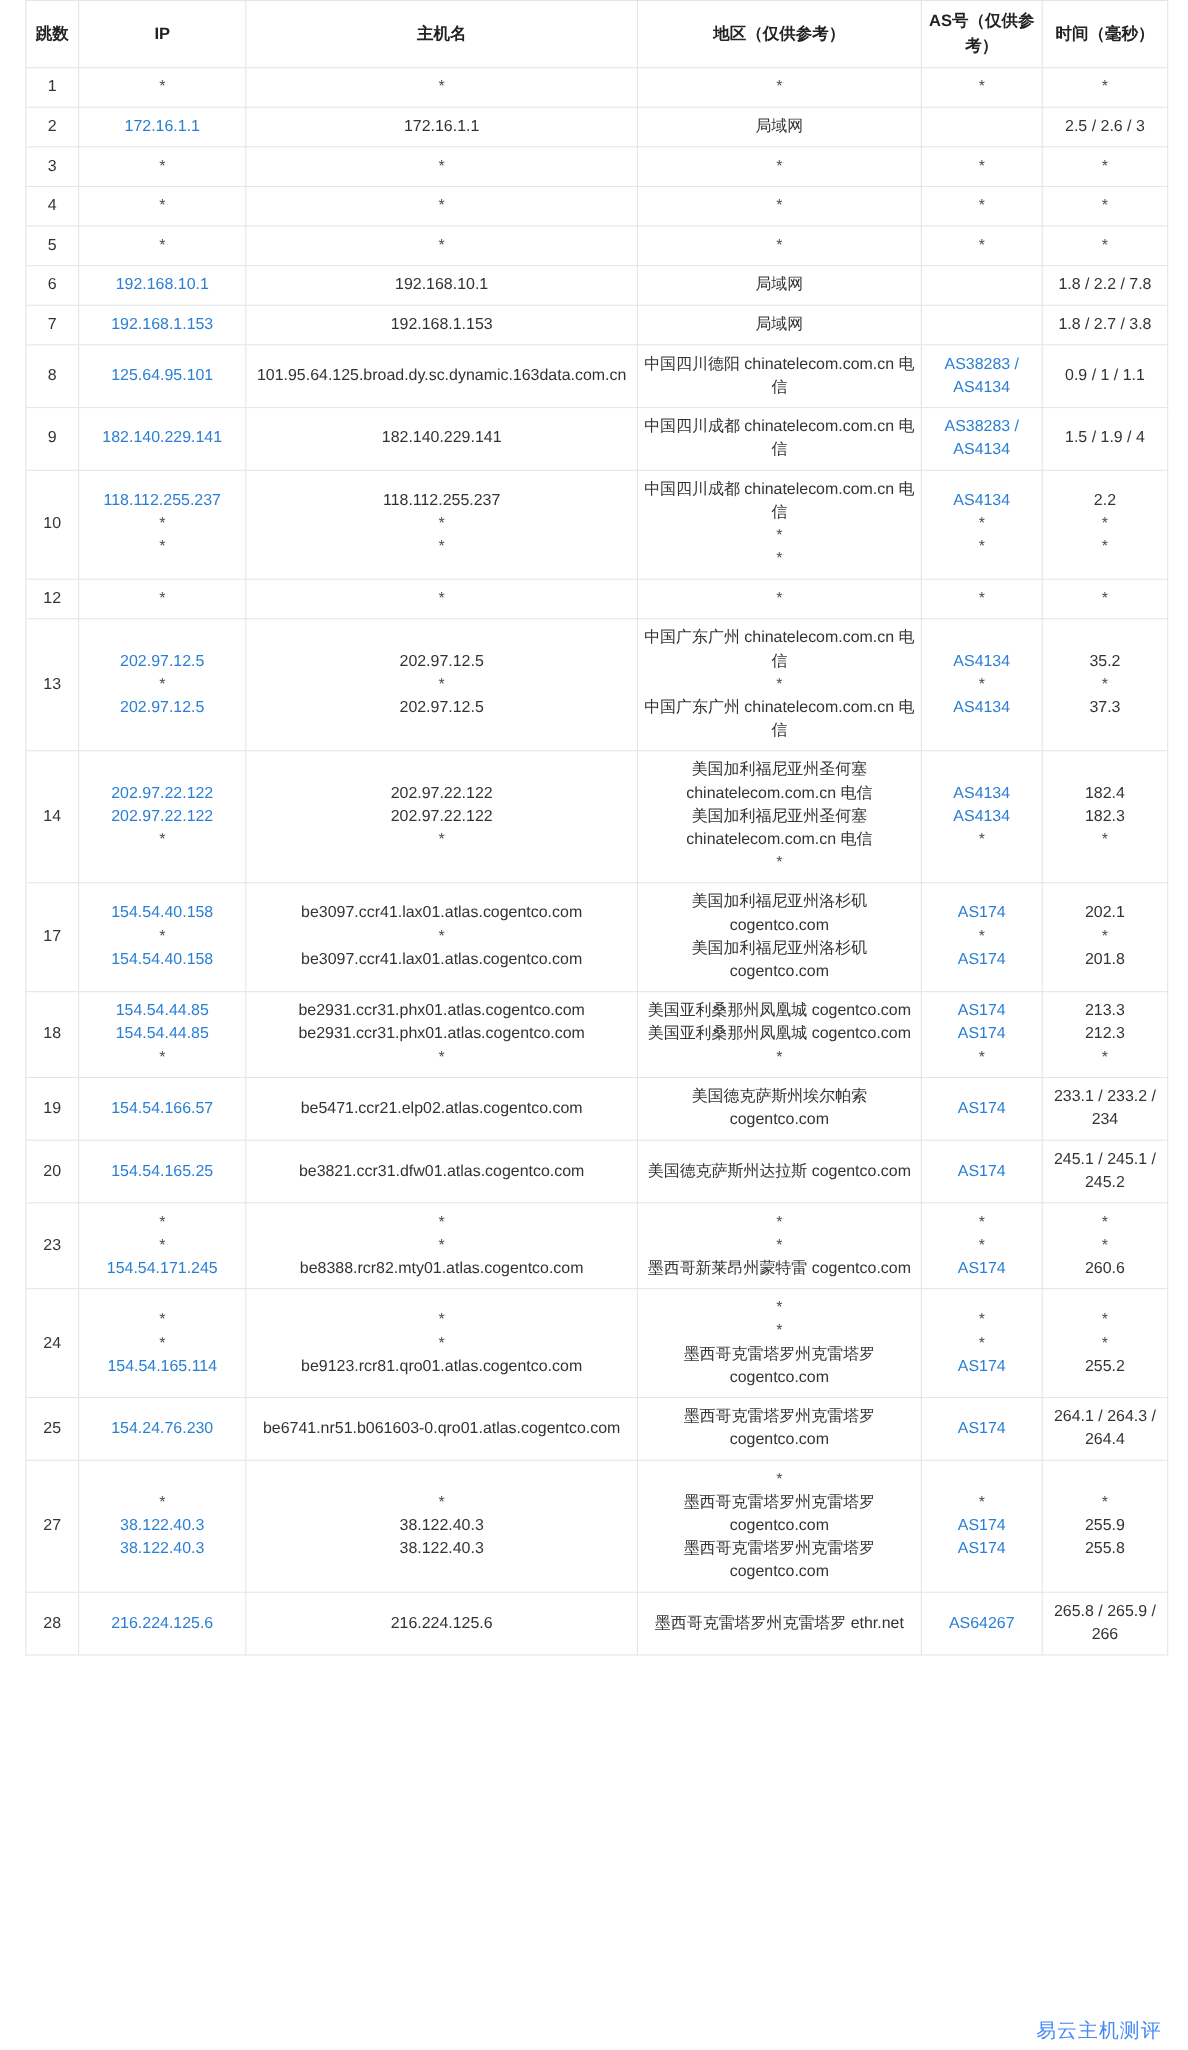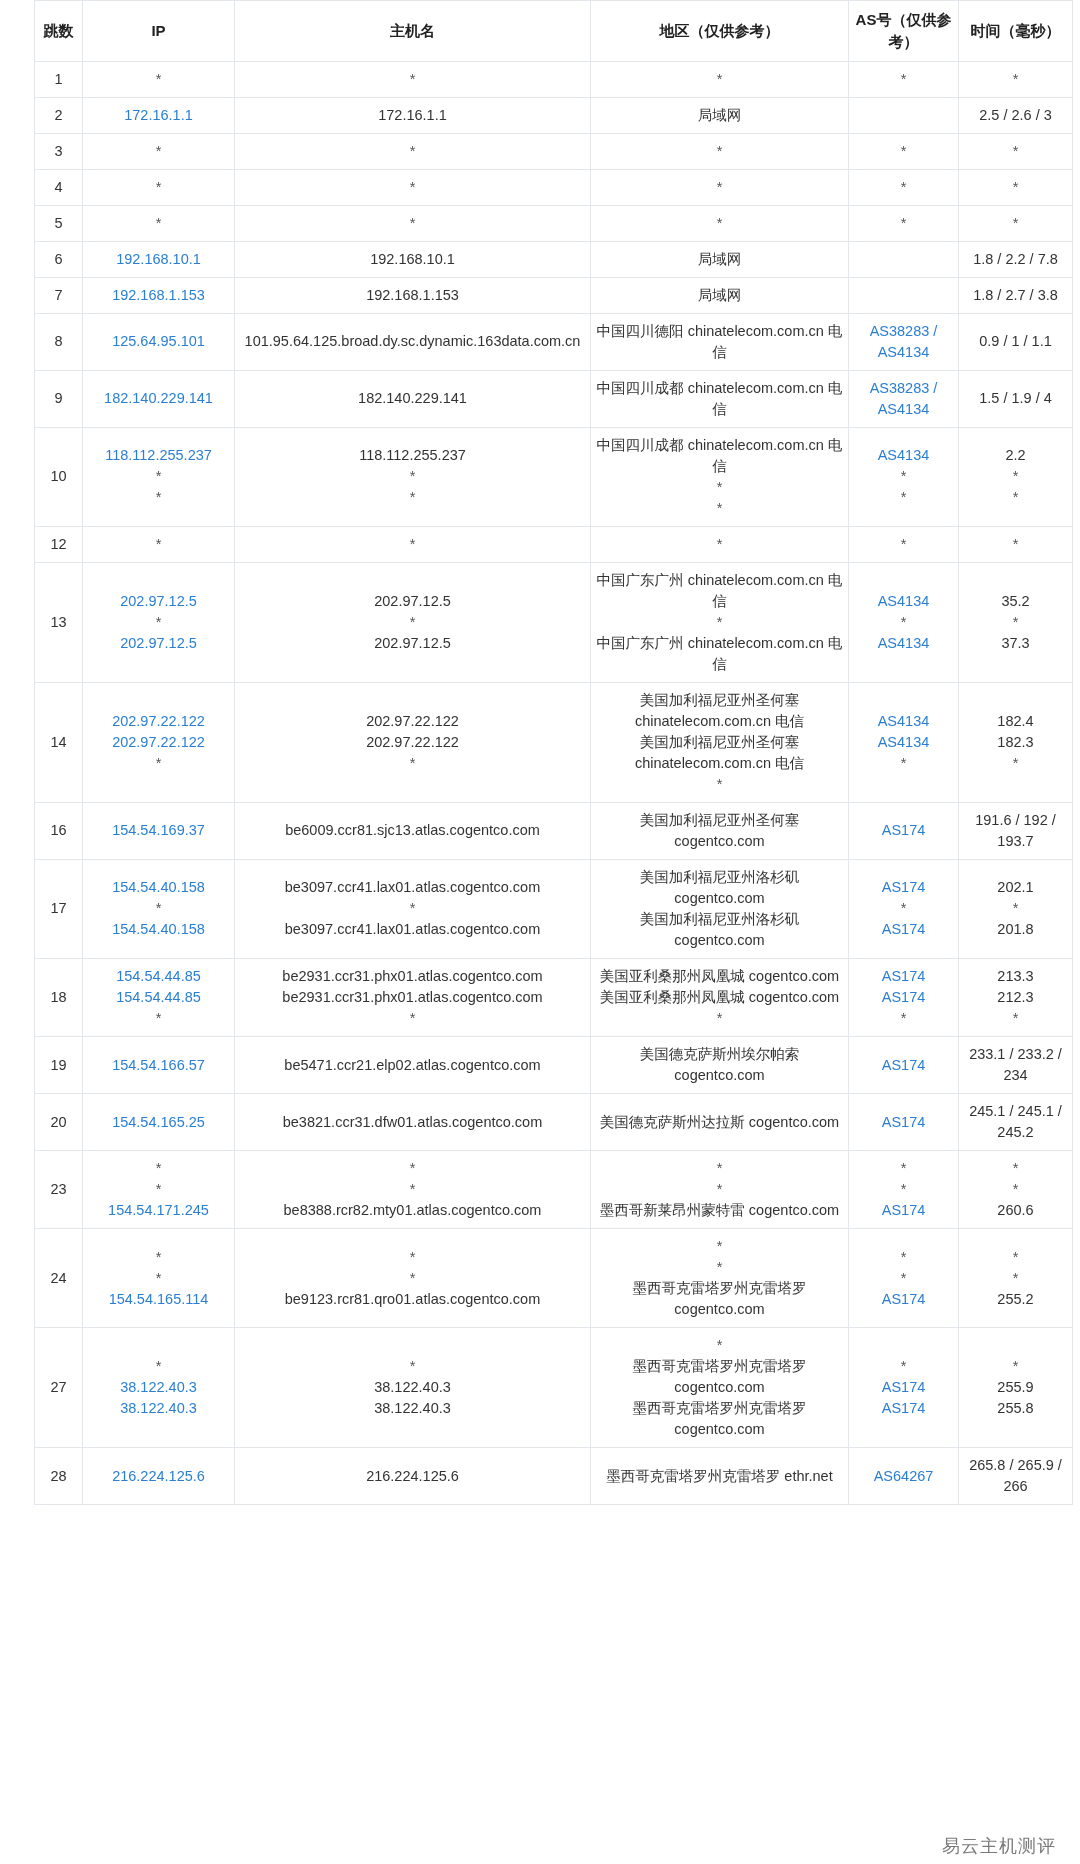--- a/index.html
+++ b/index.html
@@ -10,21 +10,21 @@
   body {
     width: 1080px;
     font-family: "Liberation Sans", "DejaVu Sans", sans-serif;
     color: #333333;
   }
   #page {
     position: relative;
     width: 1080px;
     min-height: 1864px;
     box-sizing: border-box;
-    padding: 0 21px 0 34px;
+    padding: 0 21px 0 23px;
     background: #ffffff;
   }
   table.traceroute {
     width: 1038px;
     border-collapse: collapse;
     table-layout: fixed;
     font-size: 14.5px;
   }
   table.traceroute th,
   table.traceroute td {
@@ -76,21 +76,21 @@
     line-height: 1.5;
   }
   td.time {
     white-space: normal;
   }
   .watermark {
     position: absolute;
     right: 24px;
     bottom: 6px;
     font-size: 18px;
-    color: #737373;
+    color: #3b82f6;
     letter-spacing: 1px;
     font-family: Liberation Mono, monospace;
     opacity: 0.95;
   }
   .pagenum {
     position: absolute;
     right: 40px;
     bottom: 30px;
     font-size: 12px;
     color: #9aa0a6;
@@ -379,38 +379,20 @@
             <span class="line">AS4134</span>
             <span class="star">*</span>
           </td>
           <td class="time">
             <span class="line">182.4</span>
             <span class="line">182.3</span>
             <span class="star">*</span>
           </td>
         </tr>
         <tr>
-          <td class="hop">16</td>
-          <td class="ip">
-            <span class="line">154.54.169.37</span>
-          </td>
-          <td class="host">
-            <span class="line">be6009.ccr81.sjc13.atlas.cogentco.com</span>
-          </td>
-          <td class="geo">
-            <span class="line">美国加利福尼亚州圣何塞 cogentco.com</span>
-          </td>
-          <td class="as">
-            <span class="line">AS174</span>
-          </td>
-          <td class="time">
-            <span class="line">191.6 / 192 / 193.7</span>
-          </td>
-        </tr>
-        <tr>
           <td class="hop">17</td>
           <td class="ip">
             <span class="line">154.54.40.158</span>
             <span class="star">*</span>
             <span class="line">154.54.40.158</span>
           </td>
           <td class="host">
             <span class="line">be3097.ccr41.lax01.atlas.cogentco.com</span>
             <span class="star">*</span>
             <span class="line">be3097.ccr41.lax01.atlas.cogentco.com</span>
@@ -542,20 +524,38 @@
           </td>
           <td class="as">
             <span class="star">*</span>
             <span class="star">*</span>
             <span class="line">AS174</span>
           </td>
           <td class="time">
             <span class="star">*</span>
             <span class="star">*</span>
             <span class="line">255.2</span>
+          </td>
+        </tr>
+        <tr>
+          <td class="hop">25</td>
+          <td class="ip">
+            <span class="line">154.24.76.230</span>
+          </td>
+          <td class="host">
+            <span class="line">be6741.nr51.b061603-0.qro01.atlas.cogentco.com</span>
+          </td>
+          <td class="geo">
+            <span class="line">墨西哥克雷塔罗州克雷塔罗 cogentco.com</span>
+          </td>
+          <td class="as">
+            <span class="line">AS174</span>
+          </td>
+          <td class="time">
+            <span class="line">264.1 / 264.3 / 264.4</span>
           </td>
         </tr>
         <tr>
           <td class="hop">27</td>
           <td class="ip">
             <span class="star">*</span>
             <span class="line">38.122.40.3</span>
             <span class="line">38.122.40.3</span>
           </td>
           <td class="host">

